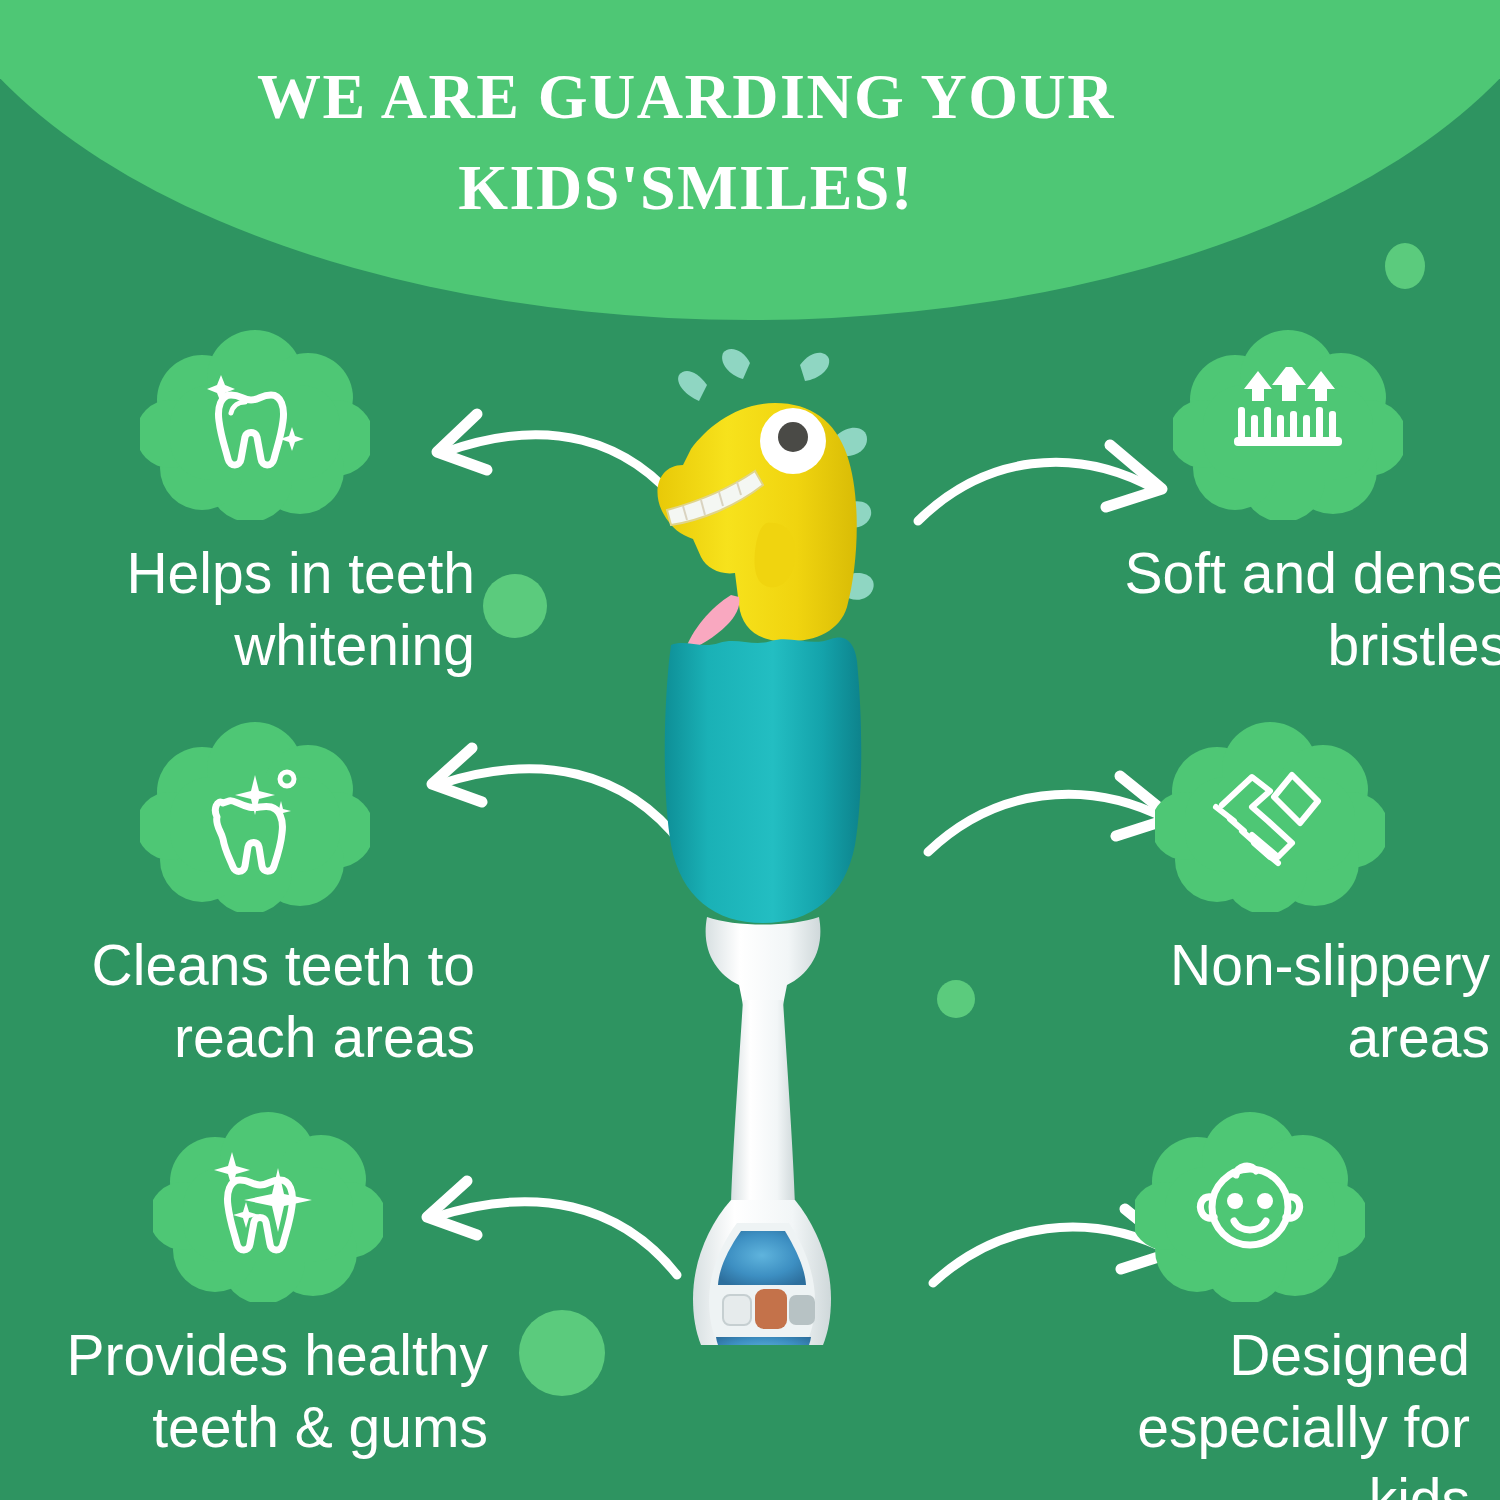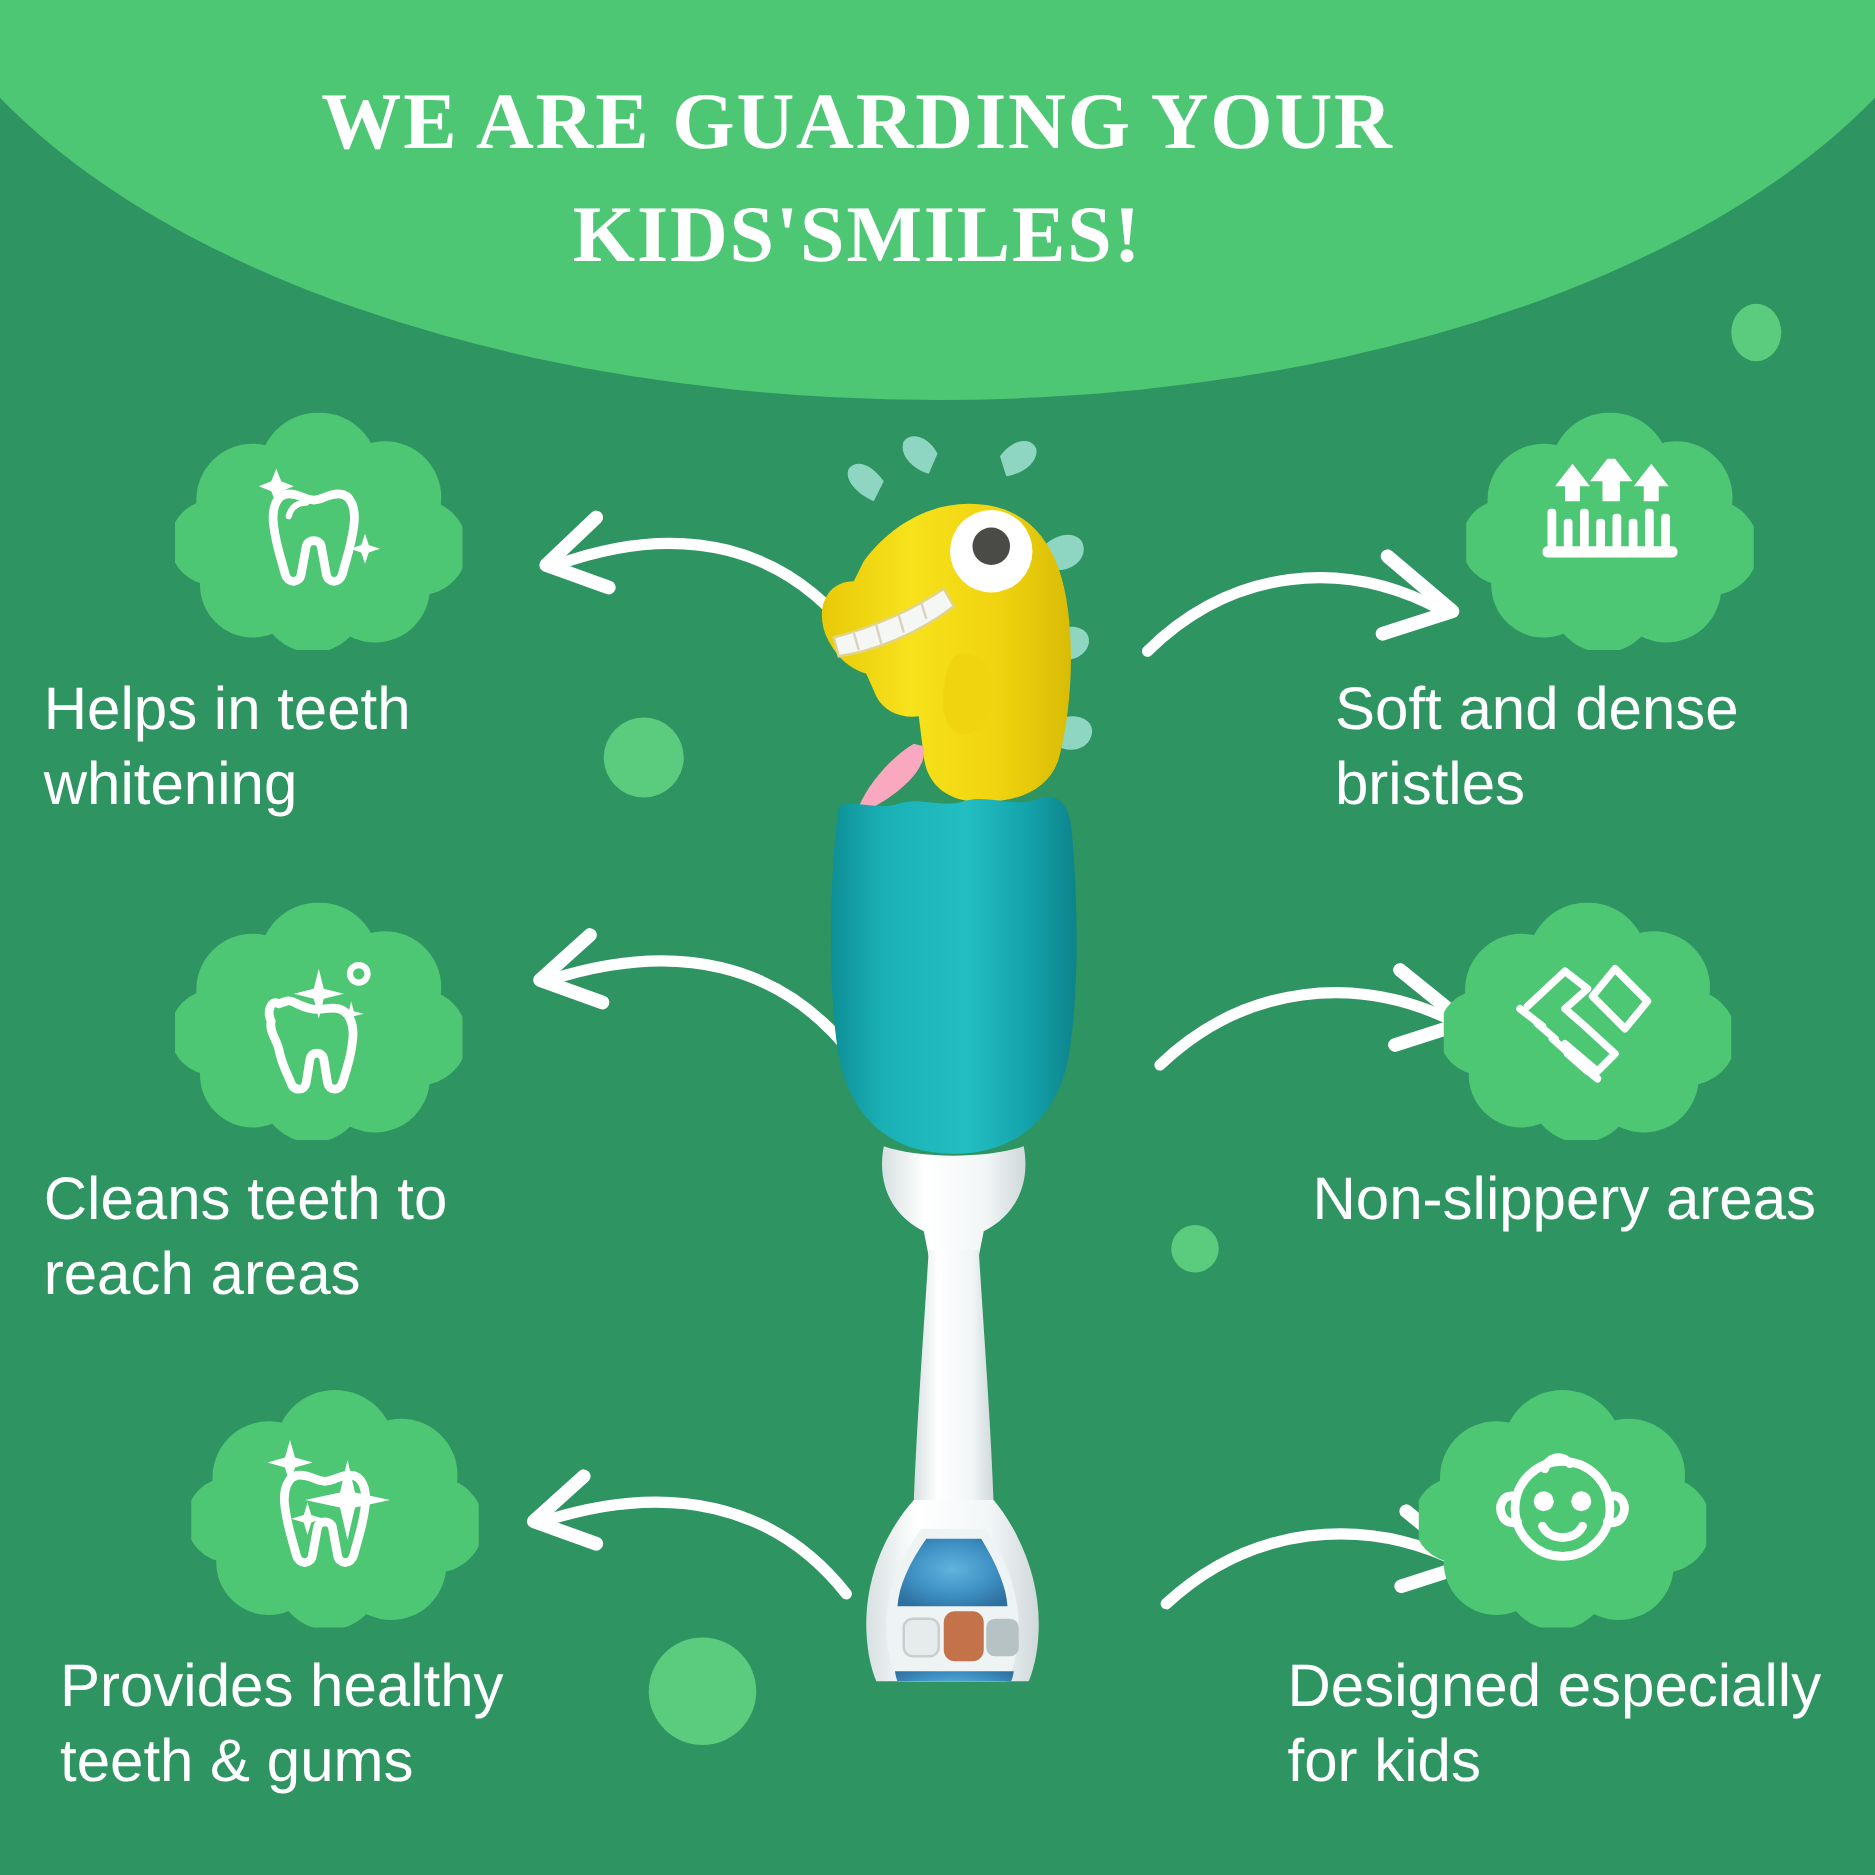--- a/index.html
+++ b/index.html
@@ -56,23 +56,23 @@
     width: 440px;
   }
   .feature .badge-wrap {
     position: relative;
     width: 230px;
     height: 190px;
     margin: 0 auto;
   }
   .feature .label {
     margin-top: 18px;
-    text-align: left;
+    text-align: right;
     color: #ffffff;
-    font-size: 48px;
+    font-size: 57px;
     line-height: 1.26;
     font-weight: normal;
     font-family: "Liberation Sans", sans-serif;
   }
   .blob {
     position: absolute;
     inset: 0;
   }
   .icon-svg {
     position: absolute;

